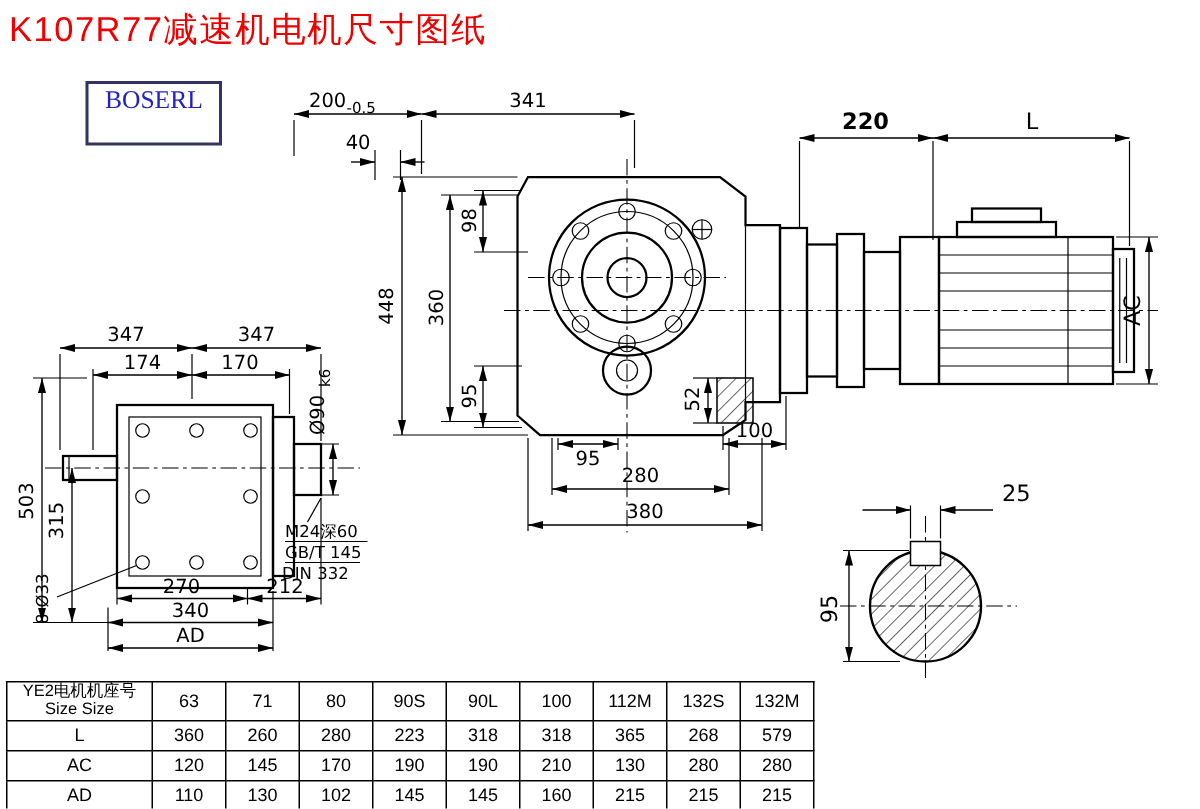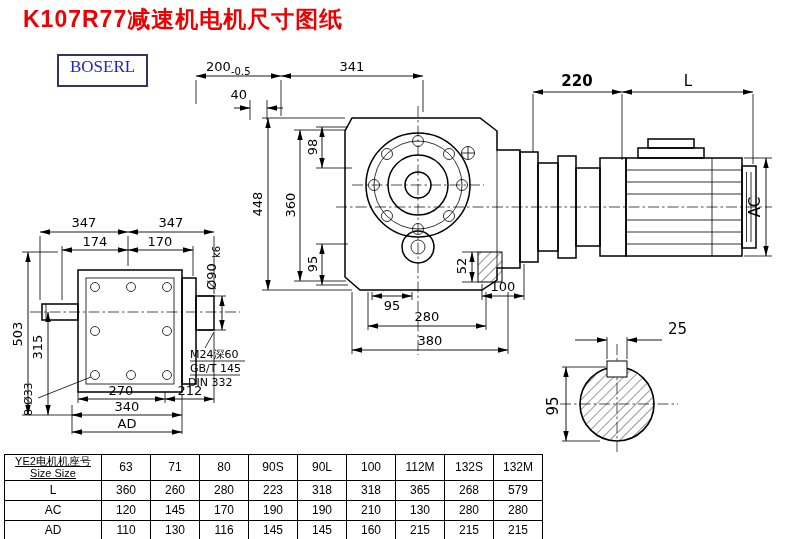--- a/index.html
+++ b/index.html
@@ -1,35 +1,35 @@
 <!DOCTYPE html>
 <html><head>
 <meta charset="utf-8">
 <style>
   html,body{margin:0;padding:0;}
   body{width:800px;height:539px;background:#fff;position:relative;overflow:hidden;
        font-family:"Liberation Sans",sans-serif;}
-  .title{position:absolute;left:23px;top:4px;font-size:23px;font-weight:bold;color:#ee0000;
+  .title{position:absolute;left:6px;top:4px;font-size:23px;font-weight:normal;color:#ee0000;
          letter-spacing:1px;white-space:nowrap;}
   .logo{position:absolute;left:57px;top:54px;border:2px solid #333366;color:#2222cc;
-        font-family:"Liberation Serif",serif;font-size:17px;padding:1px 11px 8px 11px;background:#fff;}
+        font-family:"Liberation Serif",serif;font-size:17px;padding:1px 11px 18px 11px;background:#fff;}
   svg.drawing{position:absolute;left:0;top:0;}
   svg.drawing text{font-family:"DejaVu Sans",sans-serif;font-size:13px;fill:#000;}
   svg.drawing text.sm{font-size:10px;}
   svg.drawing text.lg{font-size:15px;}
   svg.drawing text.db{font-size:15px;font-weight:bold;}
   svg.drawing text.note{font-size:11px;}
   .ln{stroke:#000;stroke-width:1.5;fill:none;}
   .th{stroke:#000;stroke-width:0.8;fill:none;}
   .dl{stroke:#000;stroke-width:0.9;fill:none;}
   .cl{stroke:#000;stroke-width:0.7;fill:none;stroke-dasharray:11 3 2.5 3;}
   .dim-table{position:absolute;left:4px;top:454px;border-collapse:collapse;background:#fff;}
   .dim-table td{border:1px solid #000;text-align:center;vertical-align:middle;
                 font-size:12px;color:#000;padding:0 2px;height:19px;min-width:44px;}
-  .dim-table td.hdr{width:92px;font-size:11px;line-height:1.12;text-decoration:underline;}
+  .dim-table td.hdr{width:92px;font-size:11px;line-height:1.12;}
 </style>
 </head>
 <body>
 
 <div class="title">K107R77减速机电机尺寸图纸</div>
 <div class="logo">BOSERL</div>
 
 <svg class="drawing" width="800" height="460" viewBox="0 0 800 460">
   <defs>
     <marker id="ar" viewBox="0 0 10 7" refX="10" refY="3.5" markerWidth="10" markerHeight="7" markerUnits="userSpaceOnUse" orient="auto-start-reverse">
@@ -296,21 +296,21 @@
     <td>190</td>
     <td>210</td>
     <td>130</td>
     <td>280</td>
     <td>280</td>
   </tr>
   <tr>
     <td>AD</td>
     <td>110</td>
     <td>130</td>
-    <td>116</td>
+    <td>102</td>
     <td>145</td>
     <td>145</td>
     <td>160</td>
     <td>215</td>
     <td>215</td>
     <td>215</td>
   </tr>
 </tbody>
   </table>
 

